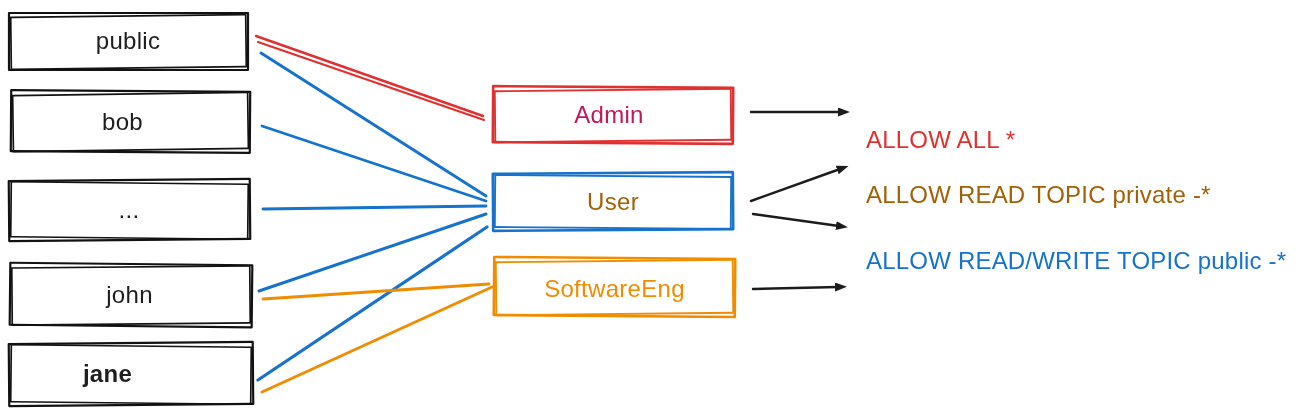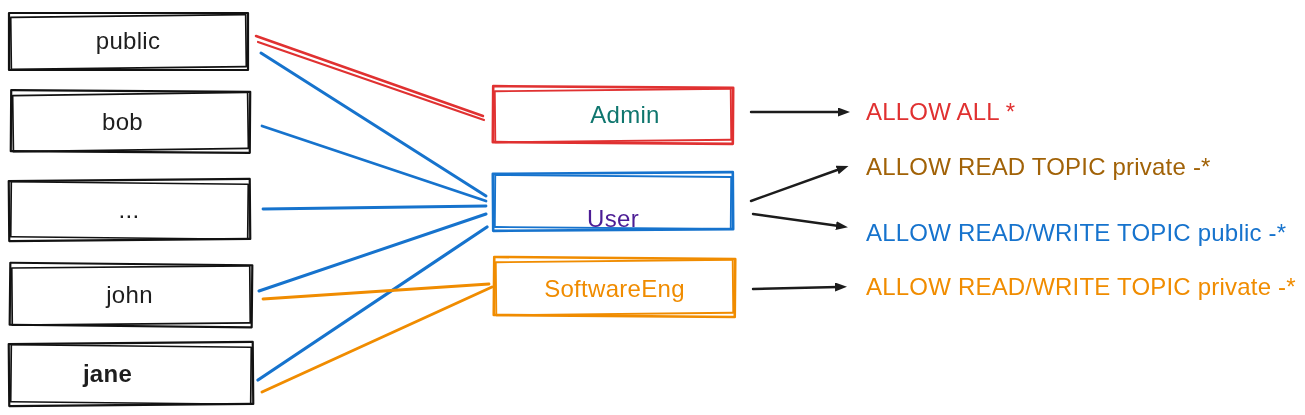--- a/index.html
+++ b/index.html
@@ -16,20 +16,21 @@
     display:flex;align-items:center;justify-content:center;
     font-size:24px;letter-spacing:0.3px;
     pointer-events:none;white-space:nowrap;
   }
   .userlabel{color:#1e1e1e;}
   .permlabel{
     position:absolute;
     font-size:24px;letter-spacing:0.2px;
     height:30px;line-height:30px;white-space:nowrap;
     pointer-events:none;
+    margin-top:28px;
   }
   .sketch{fill:none;stroke:currentColor;stroke-linecap:round;stroke-linejoin:round;}
   .edge{stroke:currentColor;stroke-linecap:round;fill:none;}
   .arrow{stroke:#1c1c1c;stroke-width:2.4;fill:none;stroke-linecap:round;}
 </style>
 </head>
 <body>
 
 <div class="canvas">
 
@@ -95,22 +96,21 @@
     <line class="arrow" x1="753" y1="214" x2="839" y2="226" marker-end="url(#ah)"></line>
     <line class="arrow" x1="753" y1="289" x2="838" y2="287" marker-end="url(#ah)"></line>
   </svg>
 
   <div class="boxlabel userlabel" style="left:8px;top:12px;width:240px;height:58px;">public</div>
   <div class="boxlabel userlabel" style="left:10px;top:90px;width:225px;height:63px;">bob</div>
   <div class="boxlabel userlabel" style="left:8px;top:179px;width:242px;height:62px;">...</div>
   <div class="boxlabel userlabel" style="left:9px;top:263px;width:241px;height:64px;">john</div>
   <div class="boxlabel userlabel" style="left:8px;top:342px;width:199px;height:64px;font-weight:bold;">jane</div>
 
-  <div class="boxlabel" style="left: 504px; top: 86px; width: 242px; height: 58px; color: #0f766e;">Admin</div>
-  <div class="boxlabel" style="left: 492px; top: 189px; width: 242px; height: 59px; color: #4c1d95;">User</div>
+  <div class="boxlabel" style="left: 488px; top: 86px; width: 242px; height: 58px; color: #be185d;">Admin</div>
+  <div class="boxlabel" style="left: 492px; top: 172px; width: 242px; height: 59px; color: #a16207;">User</div>
   <div class="boxlabel" style="left: 493px; top: 257px; width: 243px; height: 64px; color: rgb(240, 140, 0);">SoftwareEng</div>
 
   <div class="permlabel" style="left: 866px; top: 97px; color: rgb(224, 49, 49);">ALLOW ALL *</div>
   <div class="permlabel" style="left: 866px; top: 152px; color: #a16207;">ALLOW READ TOPIC private -*</div>
   <div class="permlabel" style="left: 866px; top: 218px; color: rgb(22, 115, 205);">ALLOW READ/WRITE TOPIC public -*</div>
-  <div class="permlabel" style="left: 866px; top: 272px; color: rgb(240, 140, 0);">ALLOW READ/WRITE TOPIC private -*</div>
 
 </div>
 
 </body></html>

